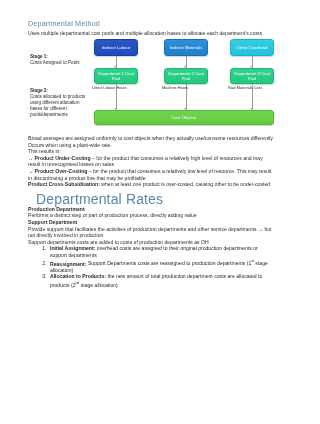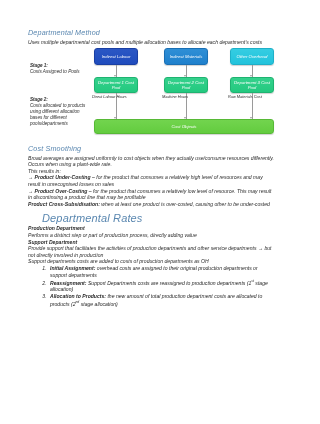--- a/index.html
+++ b/index.html
@@ -12,41 +12,40 @@
     width: 300px;
     height: 424px;
     background: #ffffff;
     font-family: "Liberation Sans", sans-serif;
     color: #262626;
     overflow: hidden;
   }
   .content {
     position: absolute;
     left: 28px;
-    top: 28px;
+    top: 19px;
     width: 248px;
-    font-style: italic;
   }
 
   
   .h2 {
     font-size: 7.2px;
     line-height: 9.5px;
     color: #5a87b0;
     font-weight: 400;
     letter-spacing: .15px;
     margin: 0 0 1px 0;
   }
   .h1 {
-    font-size: 11px;
+    font-size: 14px;
     line-height: 12px;
     color: #5a87b0;
     font-weight: 400;
     letter-spacing: .15px;
-    margin: 0 0 1px 14px;
+    margin: 0 0 1px 8px;
   }
   .body {
     font-size: 5.1px;
     line-height: 6.6px;
     margin: 0;
     color: #2b2b2b;
   }
   .body b { font-weight: bold; }
   .gap { height: 5px; }
 
@@ -209,21 +208,20 @@
       <div class="arrow-head ah-b2"></div>
       <div class="arrow-head ah-b3"></div>
 
       <div class="base-label bl-1">Direct Labour Hours</div>
       <div class="base-label bl-2">Machine Hours</div>
       <div class="base-label bl-3">Raw Materials Cost</div>
 
       <div class="node objects">Cost Objects</div>
     </div>
 
-    <div class="h2">Cost Smoothing</div>
     <p class="body">Broad averages are assigned uniformly to cost objects when they actually use/consume resources differently. Occurs when using a plant-wide rate.</p>
     <p class="body">This results in:</p>
     <p class="body"><b>→ Product Under-Costing</b><span> – for the product that consumes a relatively high level of resources and may result in unrecognised losses on sales</span></p>
     <p class="body"><b>→ Product Over-Costing</b><span> – for the product that consumes a relatively low level of resource. This may result in discontinuing a product line that may be profitable</span></p>
     <p class="body"><b>Product Cross-Subsidisation:</b><span> when at least one product is over-costed, causing other to be under-costed</span></p>
 
     <div class="gap"></div>
 
     <div class="h1">Departmental Rates</div>
 

